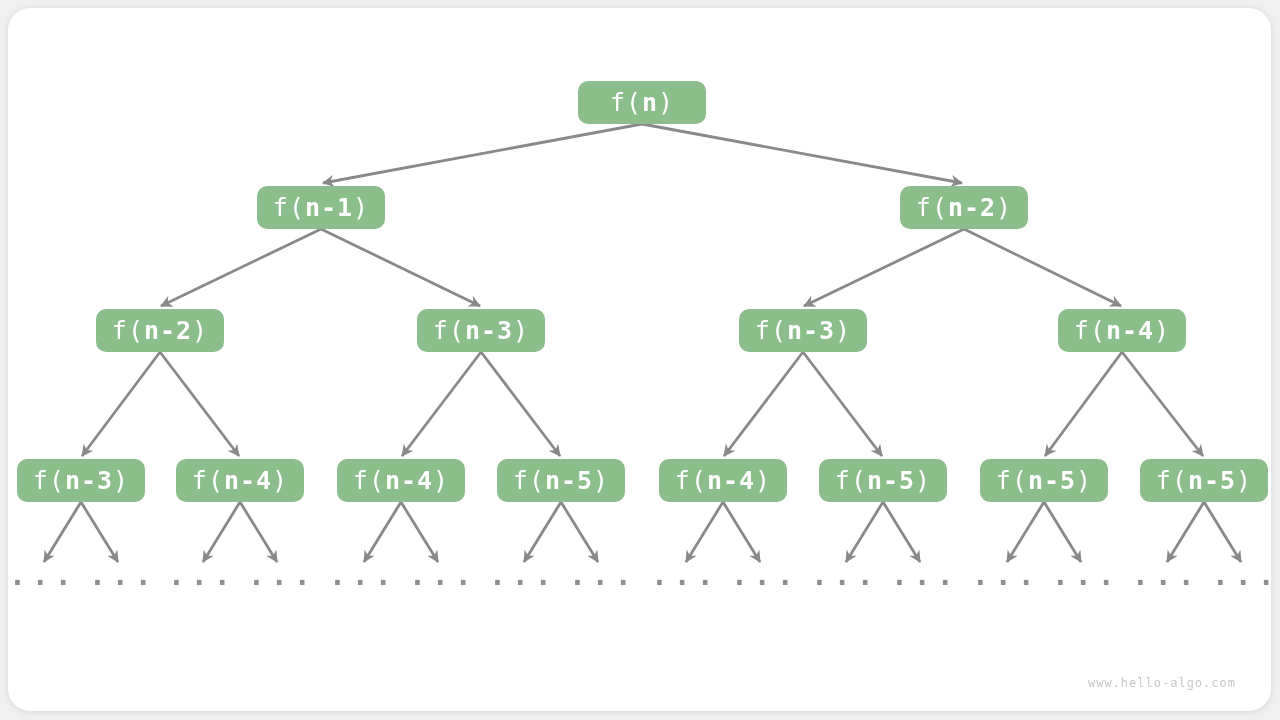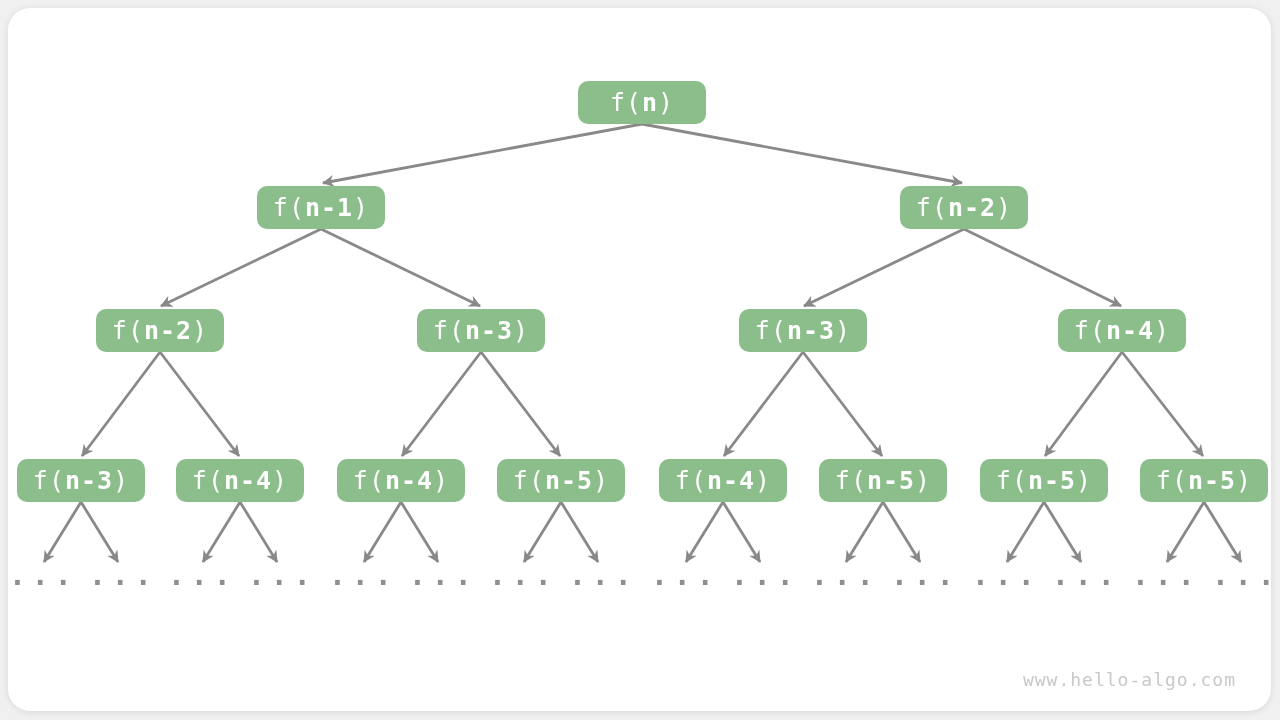--- a/index.html
+++ b/index.html
@@ -38,21 +38,21 @@
     line-height: 30px;
     text-align: center;
     color: #8f8f8f;
     font-size: 28px;
     font-weight: bold;
     letter-spacing: 6px;
   }
   .watermark {
     position: absolute;
     right: 44px; bottom: 30px;
-    font-size: 18px;
+    font-size: 12px;
     letter-spacing: 1px;
     color: #c8c8c8;
   }
 </style>
 </head>
 <body>
 
 <div class="stage">
   <div class="card"></div>
 

